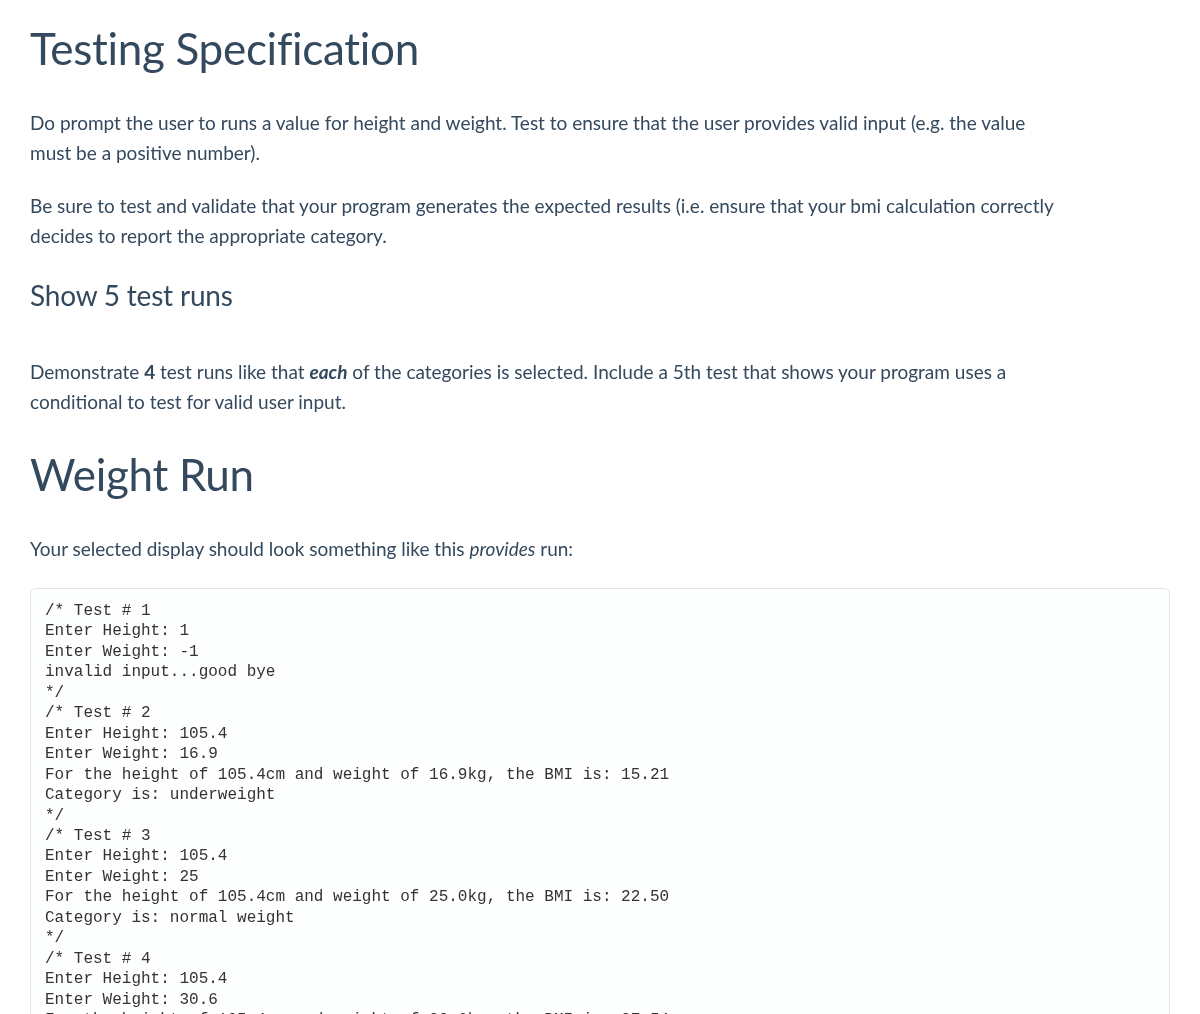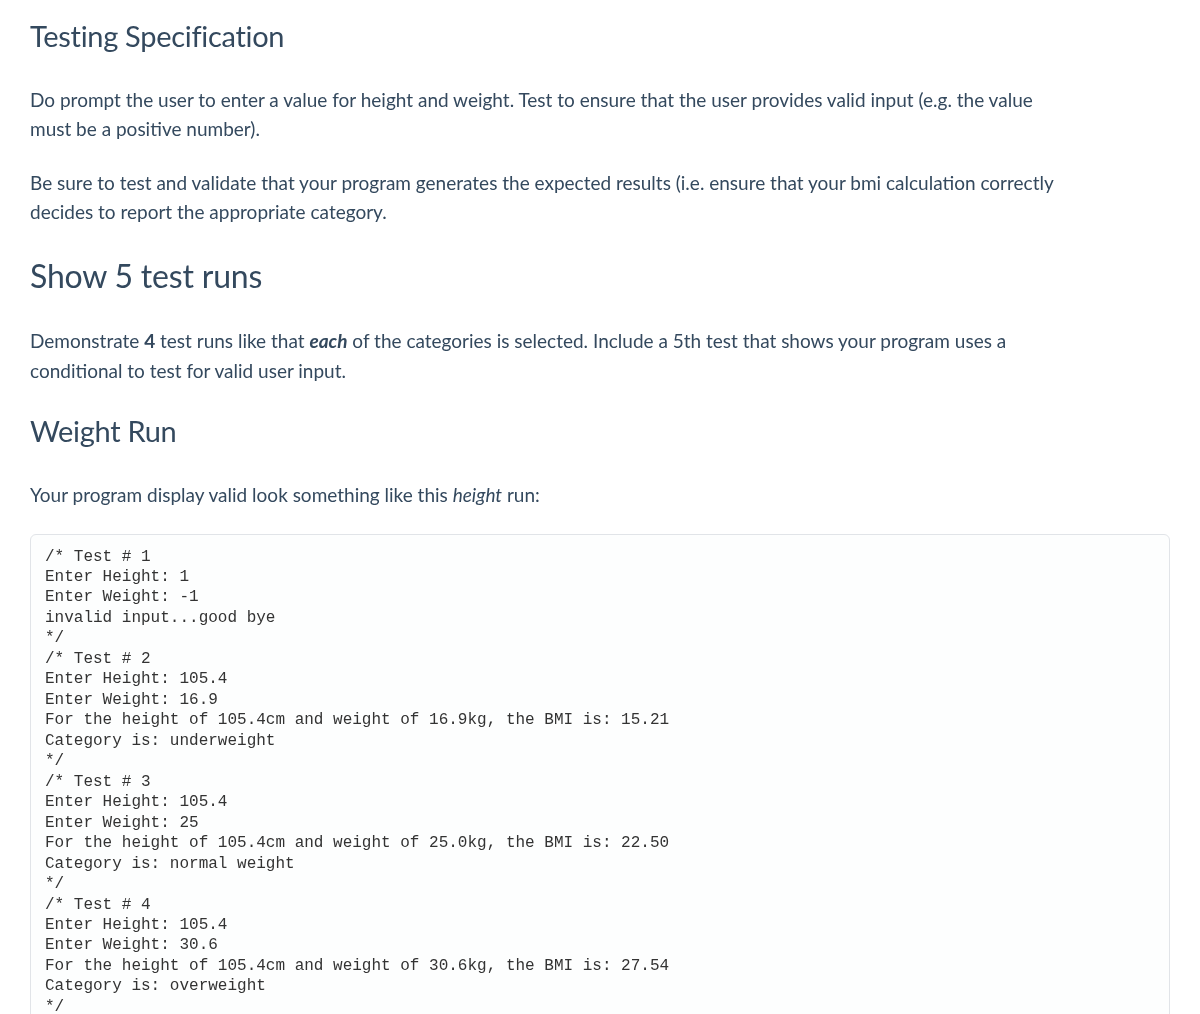--- a/index.html
+++ b/index.html
@@ -10,32 +10,32 @@
     body {
       font-family: 'Lato', 'Segoe UI', -apple-system, BlinkMacSystemFont, sans-serif;
       background: #ffffff;
       color: #2c3e50;
       padding: 14px 30px 30px 30px;
       width: 1200px;
       font-size: 19px;
       line-height: 1.55;
     }
     h1 {
-      font-size: 29px;
+      font-size: 44px;
       font-weight: 400;
       color: #34495e;
       margin-bottom: 26px;
       letter-spacing: -0.3px;
     }
     h2 {
-      font-size: 32px;
+      font-size: 28px;
       font-weight: 400;
       color: #34495e;
       margin-top: 22px;
-      margin-bottom: 26px;
+      margin-bottom: 40px;
       letter-spacing: -0.2px;
     }
     p {
       font-weight: 400;
       color: #34495e;
       margin-bottom: 24px;
       max-width: 1040px;
     }
     p strong {
       font-weight: 700;
@@ -55,31 +55,31 @@
       white-space: pre;
       overflow-x: auto;
       margin-top: 18px;
     }
   </style>
 </head>
 <body>
 
 <h1>Testing Specification</h1>
 
-<p><span>Do prompt the user to enter a value for height and weight. </span><span>   Test to ensure that the user provides valid input (e.g. the value must be a positive number).</span></p>
+<p><span>Do prompt the user to runs a value for height and weight. </span><span>   Test to ensure that the user provides valid input (e.g. the value must be a positive number).</span></p>
 
 <p>Be sure to test and validate that your program generates the expected results (i.e. ensure that your bmi calculation correctly decides to report the appropriate category.</p>
 
 <h2>Show 5 test runs</h2>
 
 <p><span>Demonstrate </span><strong>4</strong><span> test runs like that </span><strong><em>each</em></strong><span> of the categories is selected. Include a 5th test that shows your program uses a conditional to test for valid user input.</span></p>
 
 <h1>Weight Run</h1>
 
-<p><span>Your program display valid look something like this </span><em>height</em><span> run:</span></p>
+<p><span>Your selected display should look something like this </span><em>provides</em><span> run:</span></p>
 
 <pre>/* Test # 1
 Enter Height: 1
 Enter Weight: -1
 invalid input...good bye
 */
 /* Test # 2
 Enter Height: 105.4
 Enter Weight: 16.9
 For the height of 105.4cm and weight of 16.9kg, the BMI is: 15.21

